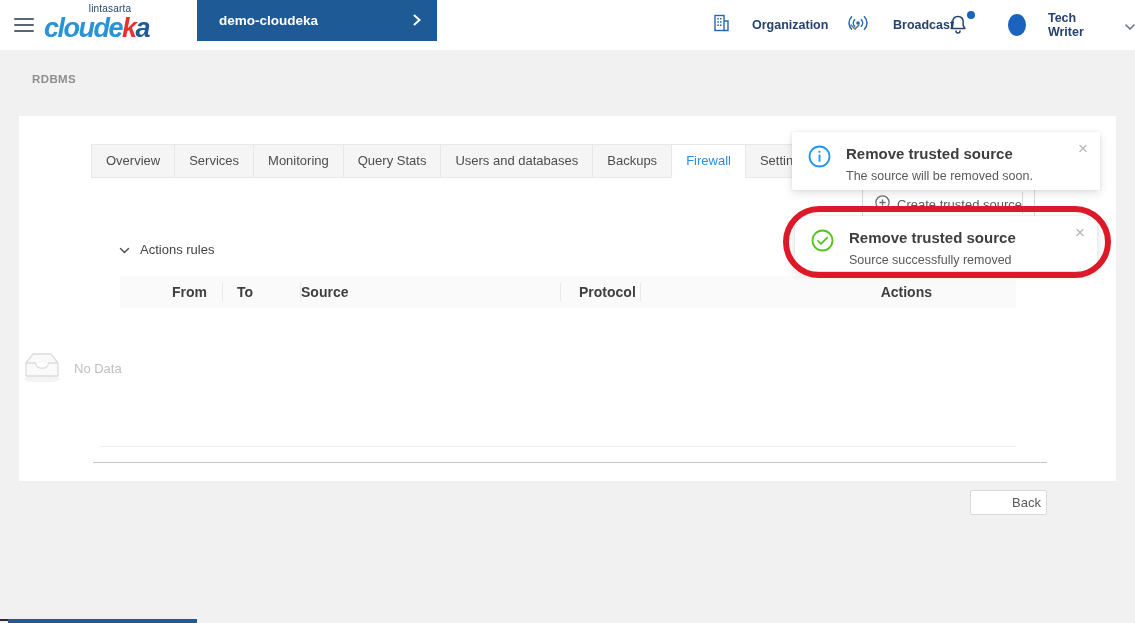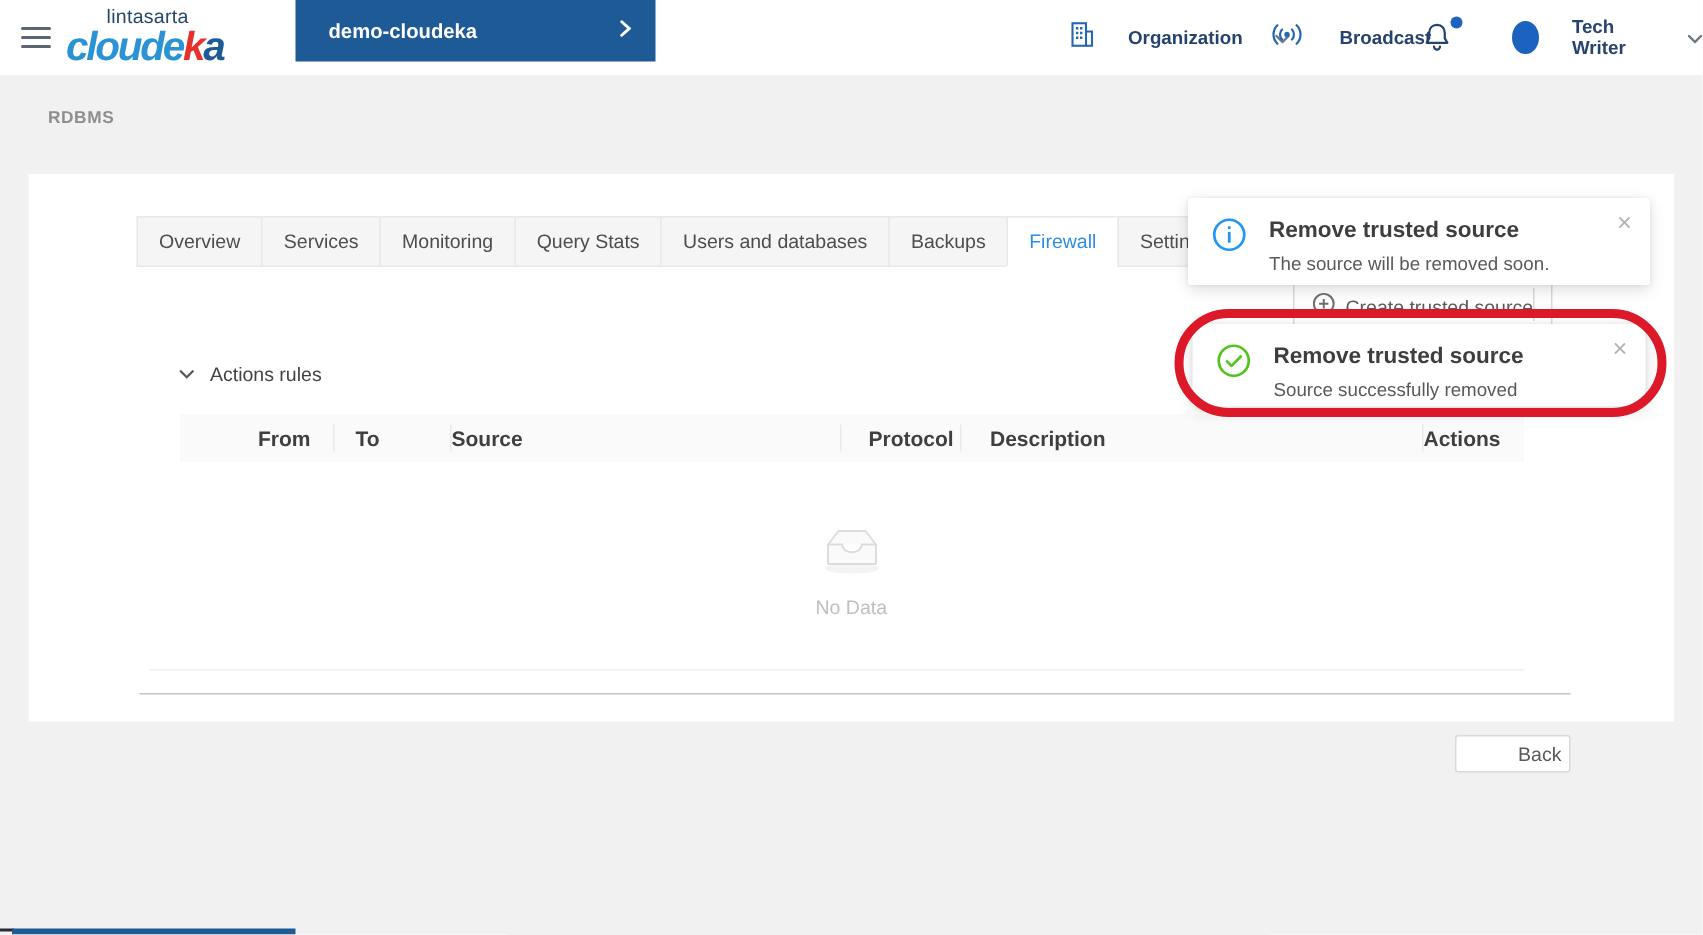--- a/index.html
+++ b/index.html
@@ -9,21 +9,21 @@
     background: #f1f1f1;
     font-family: "Liberation Sans", sans-serif;
     overflow: hidden;
     color: #333;
   }
   
   .hdr { position:absolute; left:0; top:0; width:1135px; height:50px; background:#fff; z-index:2; }
   .hamburger { position:absolute; left:14px; top:18px; width:20px; height:14px; display:flex; flex-direction:column; justify-content:space-between; cursor:pointer; }
   .hamburger span { display:block; height:2px; background:#5c6670; border-radius:1px; }
   .brand { position:absolute; left:44px; top:4px; line-height:1; }
-  .brand-top { font-size:13px; color:#25476a; padding-left:27px; letter-spacing:.2px; }
+  .brand-top { font-size:10px; color:#25476a; padding-left:27px; letter-spacing:.2px;text-align:center; }
   .brand-main { font-size:27px; font-weight:bold; font-style:italic; letter-spacing:-1.5px; margin-top:1px; }
   .brand-main .b1 { color:#2a93d5; }
   .brand-main .acc { color:#e5322c; }
   .brand-main .b2 { color:#1d5a96; }
   .project-btn { position:absolute; left:197px; top:0; width:240px; height:41px; background:#1d5a96; display:flex; align-items:center; justify-content:space-between; padding:0 16px 0 22px; cursor:pointer; }
   .project-btn .plabel { color:#fff; font-weight:bold; font-size:13.5px; }
   .hgroup { position:absolute; top:0; height:50px; display:flex; align-items:center; gap:22px; cursor:pointer; }
   .hlabel { font-size:12.5px; font-weight:bold; color:#26436e; }
   .g-org { left:713px; } .g-bcast { left:845px; } .g-user { left:1008px; }
   .bell-wrap { position:absolute; left:949px; top:14px; width:26px; height:22px; cursor:pointer; }
@@ -42,21 +42,21 @@
   
   .sect { position:absolute; left:119px; top:240px; display:flex; align-items:center; gap:10px; cursor:pointer; z-index:1; }
   .sect-label { font-size:13px; color:#434343; }
   .tbl-head { position:absolute; left:120px; top:276px; width:896px; height:32px; background:#fafafa; display:grid; grid-template-columns:102px 78px 260px 80px 308px 68px; align-items:center; font-size:14px; font-weight:bold; color:#3f3f3f; z-index:1; }
   .tbl-head .c { height:18px; line-height:18px; }
   .tbl-head .c + .c { border-left:1px solid #e9e9e9; }
   .c-from { padding-left:52px; } .c-to { padding-left:14px; } .c-src { }
   .c-proto { padding-left:18px; } .c-desc { padding-left:19px; }
   .c-act { text-align:right; padding-right:16px; }
   
-  .empty { position:absolute; left:19px; top:350px; width:1097px; display:flex; flex-direction:column; align-items:center; gap:9px; z-index:1; }
+  .empty { position:absolute; left:19px; top:350px; width:1097px; display:flex; flex-direction:row; align-items:center; gap:9px; z-index:1; }
   .empty-text { font-size:13px; color:#bfbfbf; }
   
   .div1 { position:absolute; left:100px; top:446px; width:916px; height:1px; background:#efefef; z-index:1; }
   .div2 { position:absolute; left:93px; top:462px; width:954px; height:1px; background:#c4c4c4; z-index:1; }
   .back-btn { position:absolute; left:970px; top:490px; width:77px; height:25px; background:#fff; border:1px solid #d9d9d9; border-radius:2px; font-size:13px; color:#595959; font-family:"Liberation Sans",sans-serif; cursor:pointer; z-index:1;padding-left:36px; }
   .scrollbar-dark { position:absolute; left:0; bottom:2px; width:9px; height:2px; background:#2a2a33; }
   .scrollbar-blue { position:absolute; left:8px; bottom:0; width:189px; height:4px; background:#1d5a96; }
   
   .toast { position:absolute; background:#fff; border-radius:2px; box-shadow:0 3px 10px rgba(0,0,0,.13), 0 0 3px rgba(0,0,0,.07); display:flex; padding:13px 34px 13px 16px; gap:15px; z-index:10; }
   .toast-1 { left:792px; top:132px; width:308px; height:58px; }
@@ -173,21 +173,20 @@
       </svg>
   </span>
   <span class="sect-label">Actions rules</span>
 </div>
 
 <div class="tbl-head">
   <div class="c c-from">From</div>
   <div class="c c-to">To</div>
   <div class="c c-src">Source</div>
   <div class="c c-proto">Protocol</div>
-  <div class="c c-desc">Description</div>
   <div class="c c-act">Actions</div>
 </div>
 
 <div class="empty">
   <span>
     <svg width="46" height="33" viewBox="0 0 46 33">
       <ellipse cx="23" cy="29" rx="18" ry="3.4" fill="#f4f4f4"></ellipse>
       <path d="M7 13 L14 4 H32 L39 13 V26 H7 Z" fill="#fafafa" stroke="#dcdcdc" stroke-width="1.3" stroke-linejoin="round"></path>
       <path d="M7 13 H16.5 c0 2.9 2.6 5.1 6.5 5.1 s6.5 -2.2 6.5 -5.1 H39" fill="#ffffff" stroke="#dcdcdc" stroke-width="1.3" stroke-linejoin="round"></path>
     </svg>

